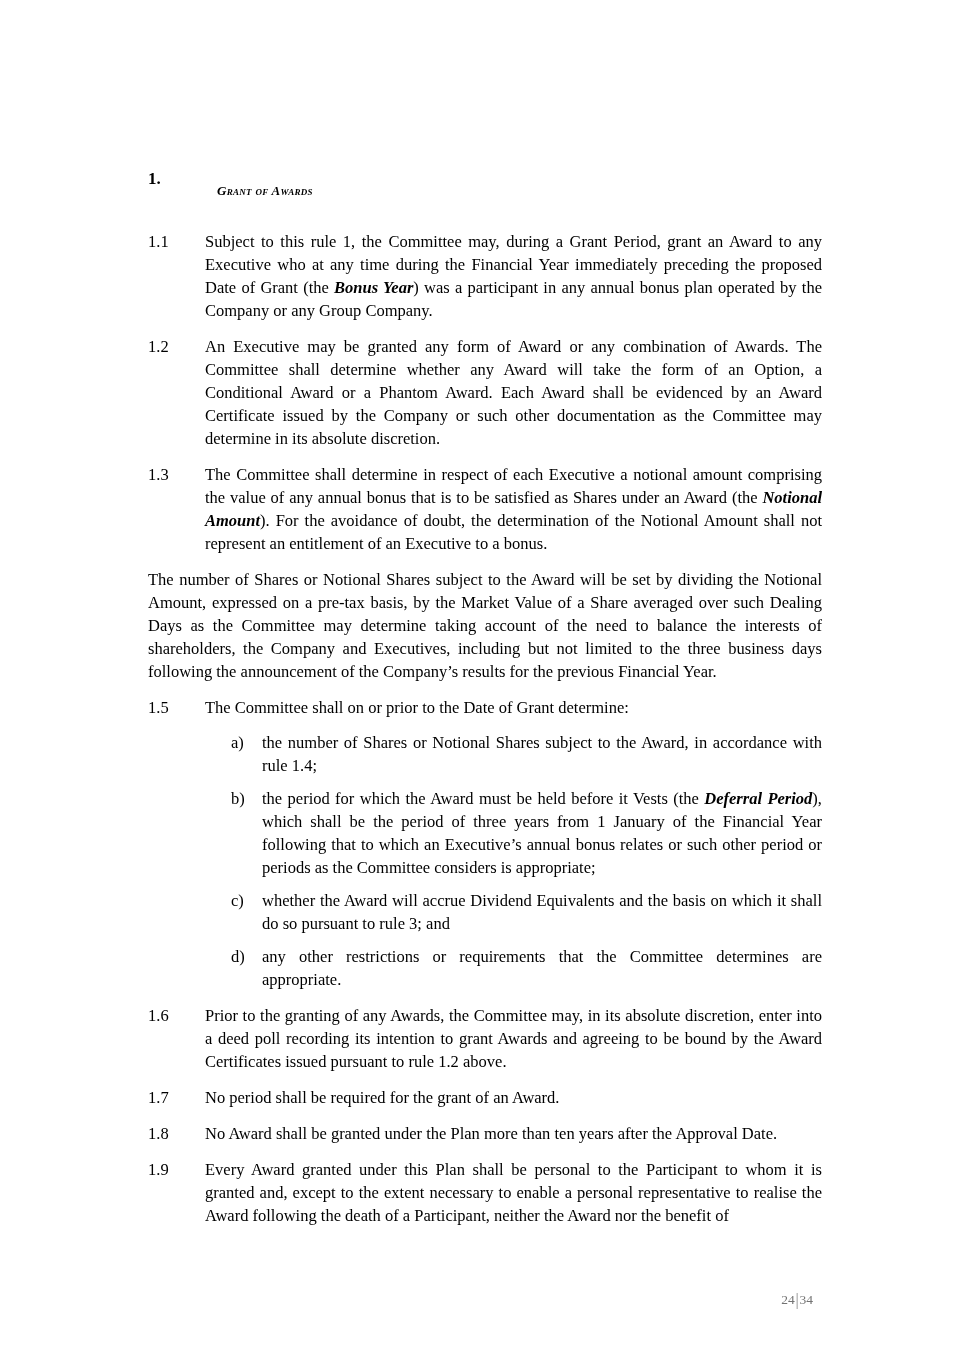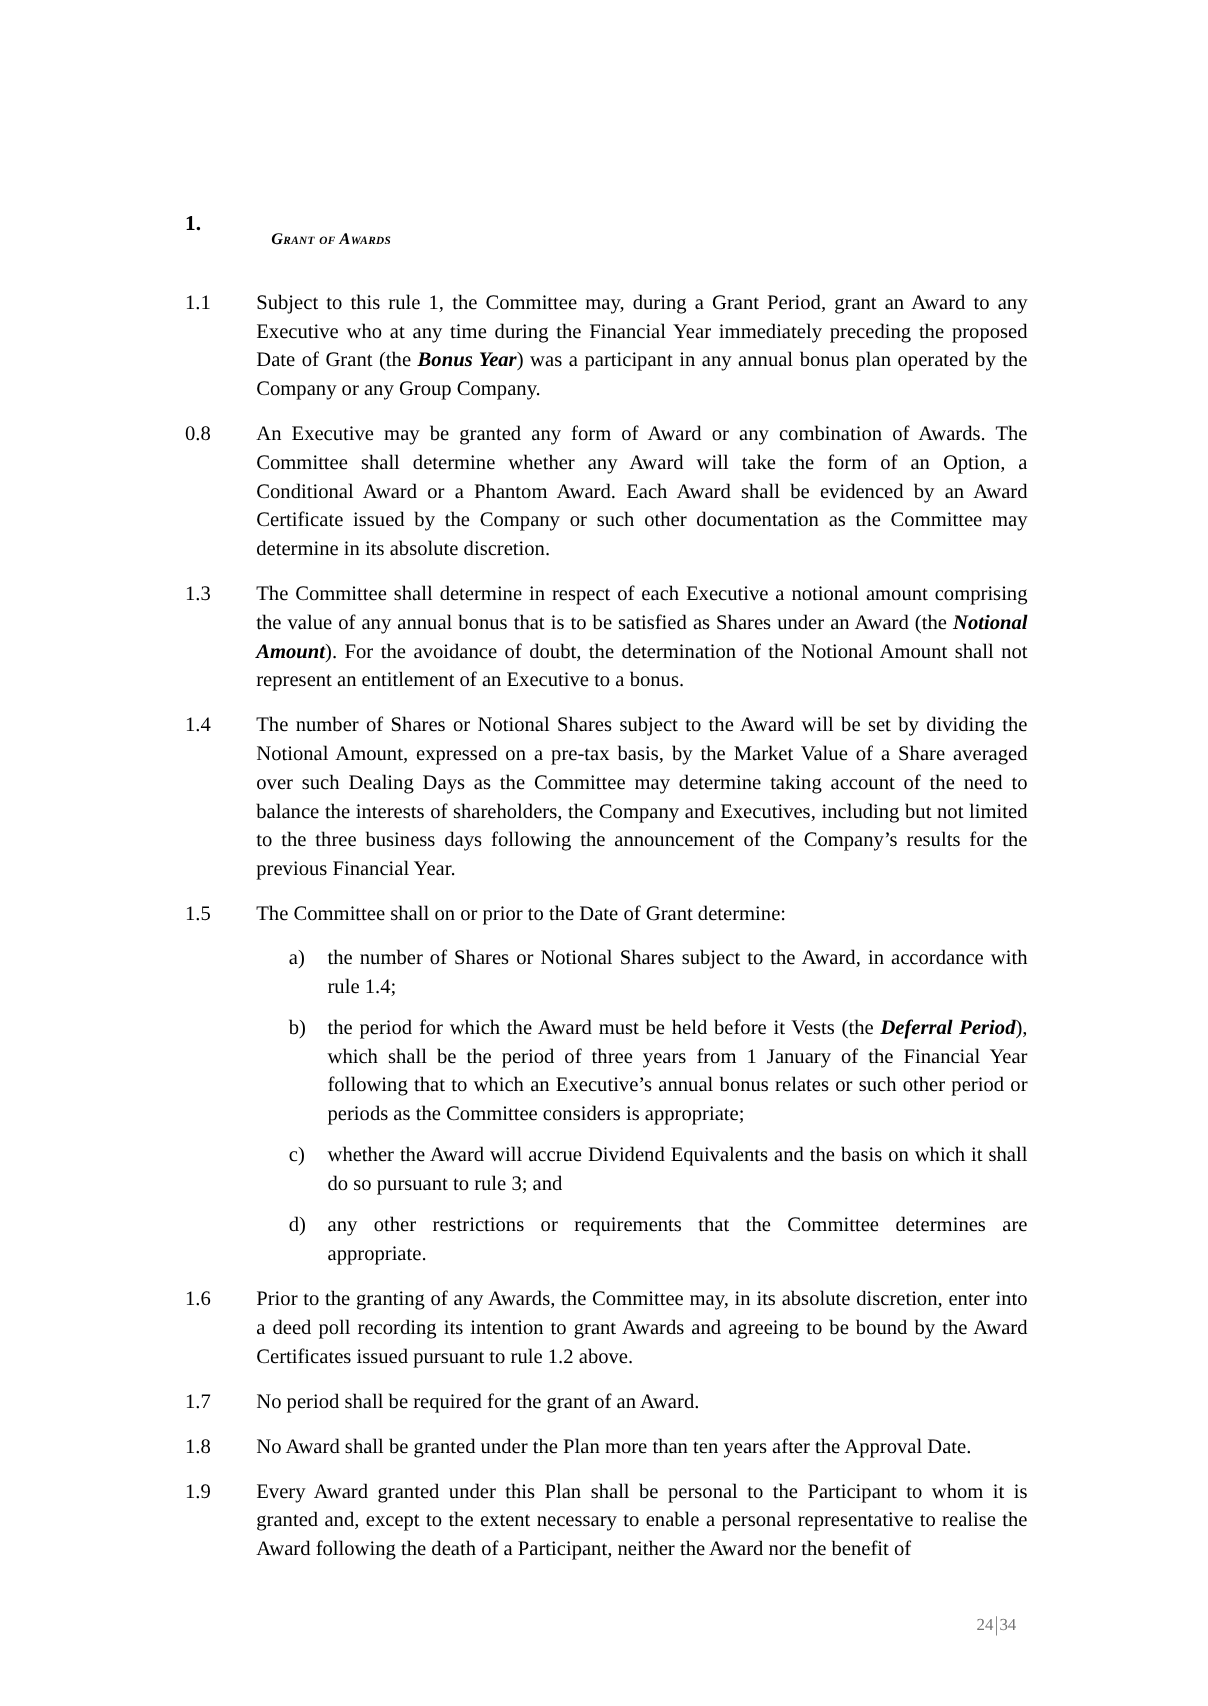--- a/index.html
+++ b/index.html
@@ -101,31 +101,30 @@
       <span class="cnum">1.</span>
       <h1 class="title">Grant of Awards</h1>
     </div>
 
     <div class="clause">
       <span class="cnum">1.1</span>
       <div class="ctext"><span>Subject to this rule 1, the Committee may, during a Grant Period, grant an Award to any Executive who at any time during the Financial Year immediately preceding the proposed Date of Grant (the </span><span class="term">Bonus Year</span><span>) was a participant in any annual bonus plan operated by the Company or any Group Company.</span></div>
     </div>
 
     <div class="clause">
-      <span class="cnum">0.8</span>
+      <span class="cnum">1.2</span>
       <div class="ctext"><span>An Executive may be granted any form of Award or any combination of Awards.  The Committee shall determine whether any Award will take the form of an Option, a Conditional Award or a Phantom Award. Each Award shall be evidenced by an Award Certificate issued by the Company or such other documentation as the Committee may determine in its absolute discretion.</span></div>
     </div>
 
     <div class="clause">
       <span class="cnum">1.3</span>
       <div class="ctext"><span>The Committee shall determine in respect of each Executive a notional amount comprising the value of any annual bonus that is to be satisfied as Shares under an Award (the </span><span class="term">Notional Amount</span><span>). For the avoidance of doubt, the determination of the Notional Amount shall not represent an entitlement of an Executive to a bonus.</span></div>
     </div>
 
     <div class="clause">
-      <span class="cnum">1.4</span>
       <div class="ctext"><span>The number of Shares or Notional Shares subject to the Award will be set by dividing the Notional Amount, expressed on a pre-tax basis, by the Market Value of a Share averaged over such Dealing Days as the Committee may determine taking account of the need to balance the interests of shareholders, the Company and Executives, including but not limited to the three business days following the announcement of the Company’s results for the previous Financial Year.</span></div>
     </div>
 
     <div class="clause">
       <span class="cnum">1.5</span>
       <div class="ctext">
         <div><span>The Committee shall on or prior to the Date of Grant determine:</span></div>
         <div class="sublist">
           <div class="subitem">
             <span class="slabel">a)</span>

